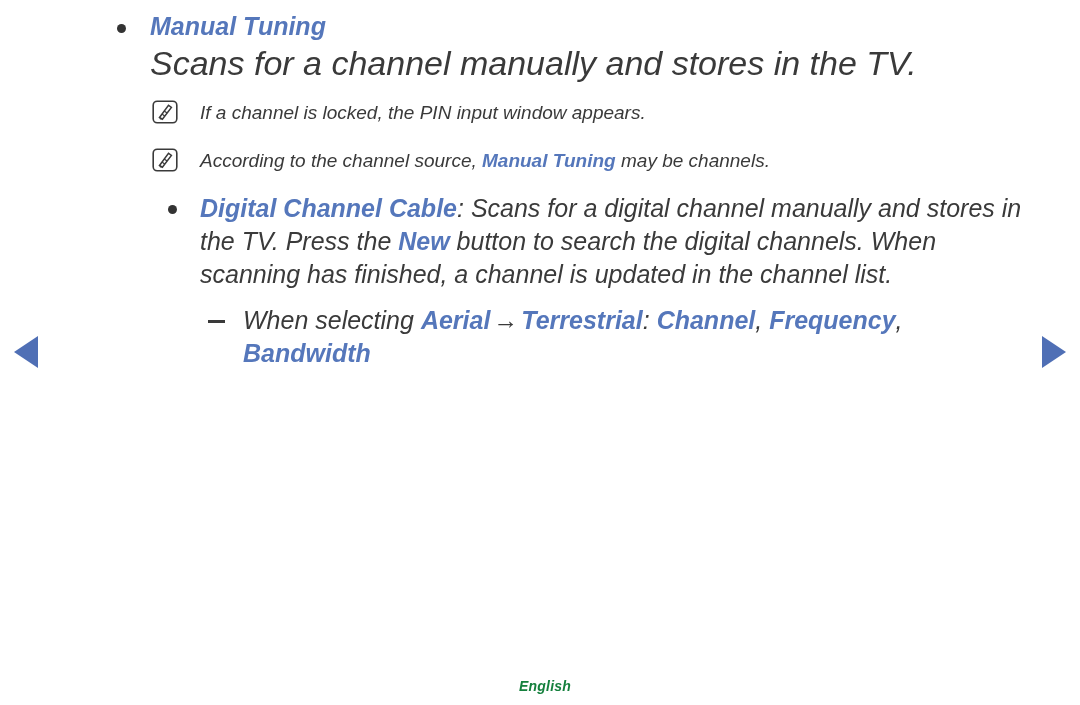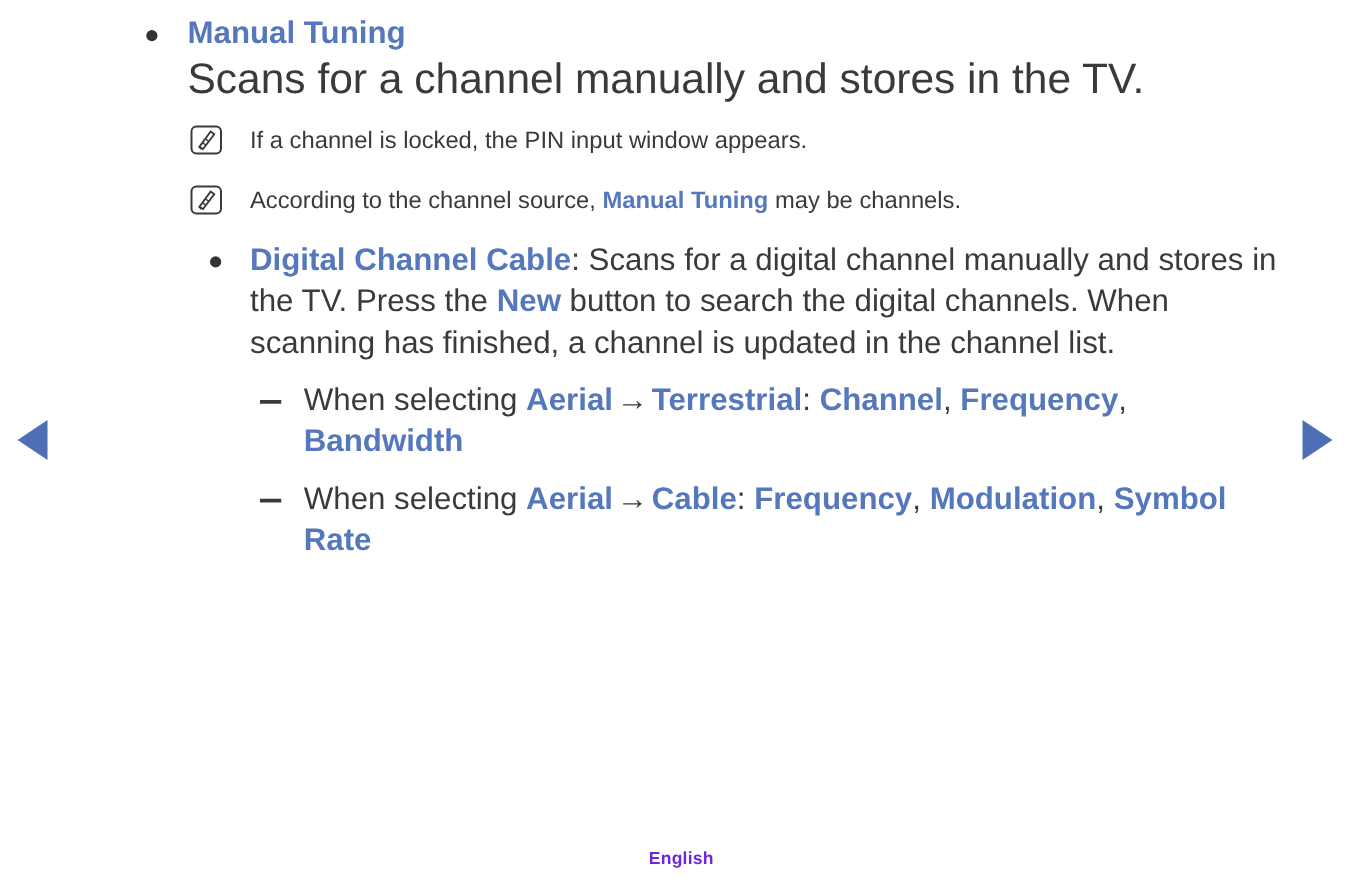--- a/index.html
+++ b/index.html
@@ -14,20 +14,21 @@
     overflow: hidden;
     font-family: "Liberation Sans", sans-serif;
     color: #3a3a3a;
     -webkit-font-smoothing: antialiased;
   }
 
   
   .page {
     position: absolute;
     inset: 0;
+    font-style: italic;
   }
 
   
   .nav-arrow {
     position: absolute;
     top: 336px;
     width: 0;
     height: 0;
     cursor: pointer;
   }
@@ -141,21 +142,21 @@
 
   
   .footer {
     position: absolute;
     left: 0;
     right: 0;
     top: 678px;
     text-align: center;
     font-size: 14px;
     font-weight: bold;
-    color: #6d28d9;
+    color: #15803d;
     letter-spacing: 0.2px;
     padding-left: 10px;
   }
 </style>
 </head>
 <body>
 
 <div class="page">
 
   <div class="nav-arrow prev"></div>
@@ -202,22 +203,18 @@
     <div class="para-bullet">
       <span class="bullet-dot"></span>
       <span class="blue-bold">Digital Channel Cable</span><span class="sep">:</span><span> Scans for a digital channel manually and stores in the TV. Press the </span><span class="blue-bold">New</span><span> button to search the digital channels. When scanning has finished, a channel is updated in the channel list.</span>
     </div>
 
     <div class="dash-row">
       <span class="dash-mark"></span>
       <span>When selecting </span><span class="blue-bold">Aerial</span><span class="arrow">→</span><span class="blue-bold">Terrestrial</span><span class="sep">:</span><span class="sep"> </span><span class="blue-bold">Channel</span><span class="sep">, </span><span class="blue-bold">Frequency</span><span class="sep">, </span><span class="blue-bold">Bandwidth</span>
     </div>
 
-    <div class="dash-row">
-      <span class="dash-mark"></span>
-      <span>When selecting </span><span class="blue-bold">Aerial</span><span class="arrow">→</span><span class="blue-bold">Cable</span><span class="sep">:</span><span class="sep"> </span><span class="blue-bold">Frequency</span><span class="sep">, </span><span class="blue-bold">Modulation</span><span class="sep">, </span><span class="blue-bold">Symbol Rate</span>
-    </div>
 
   </div>
 
   <div class="footer">English</div>
 
 </div>
 
 </body></html>

